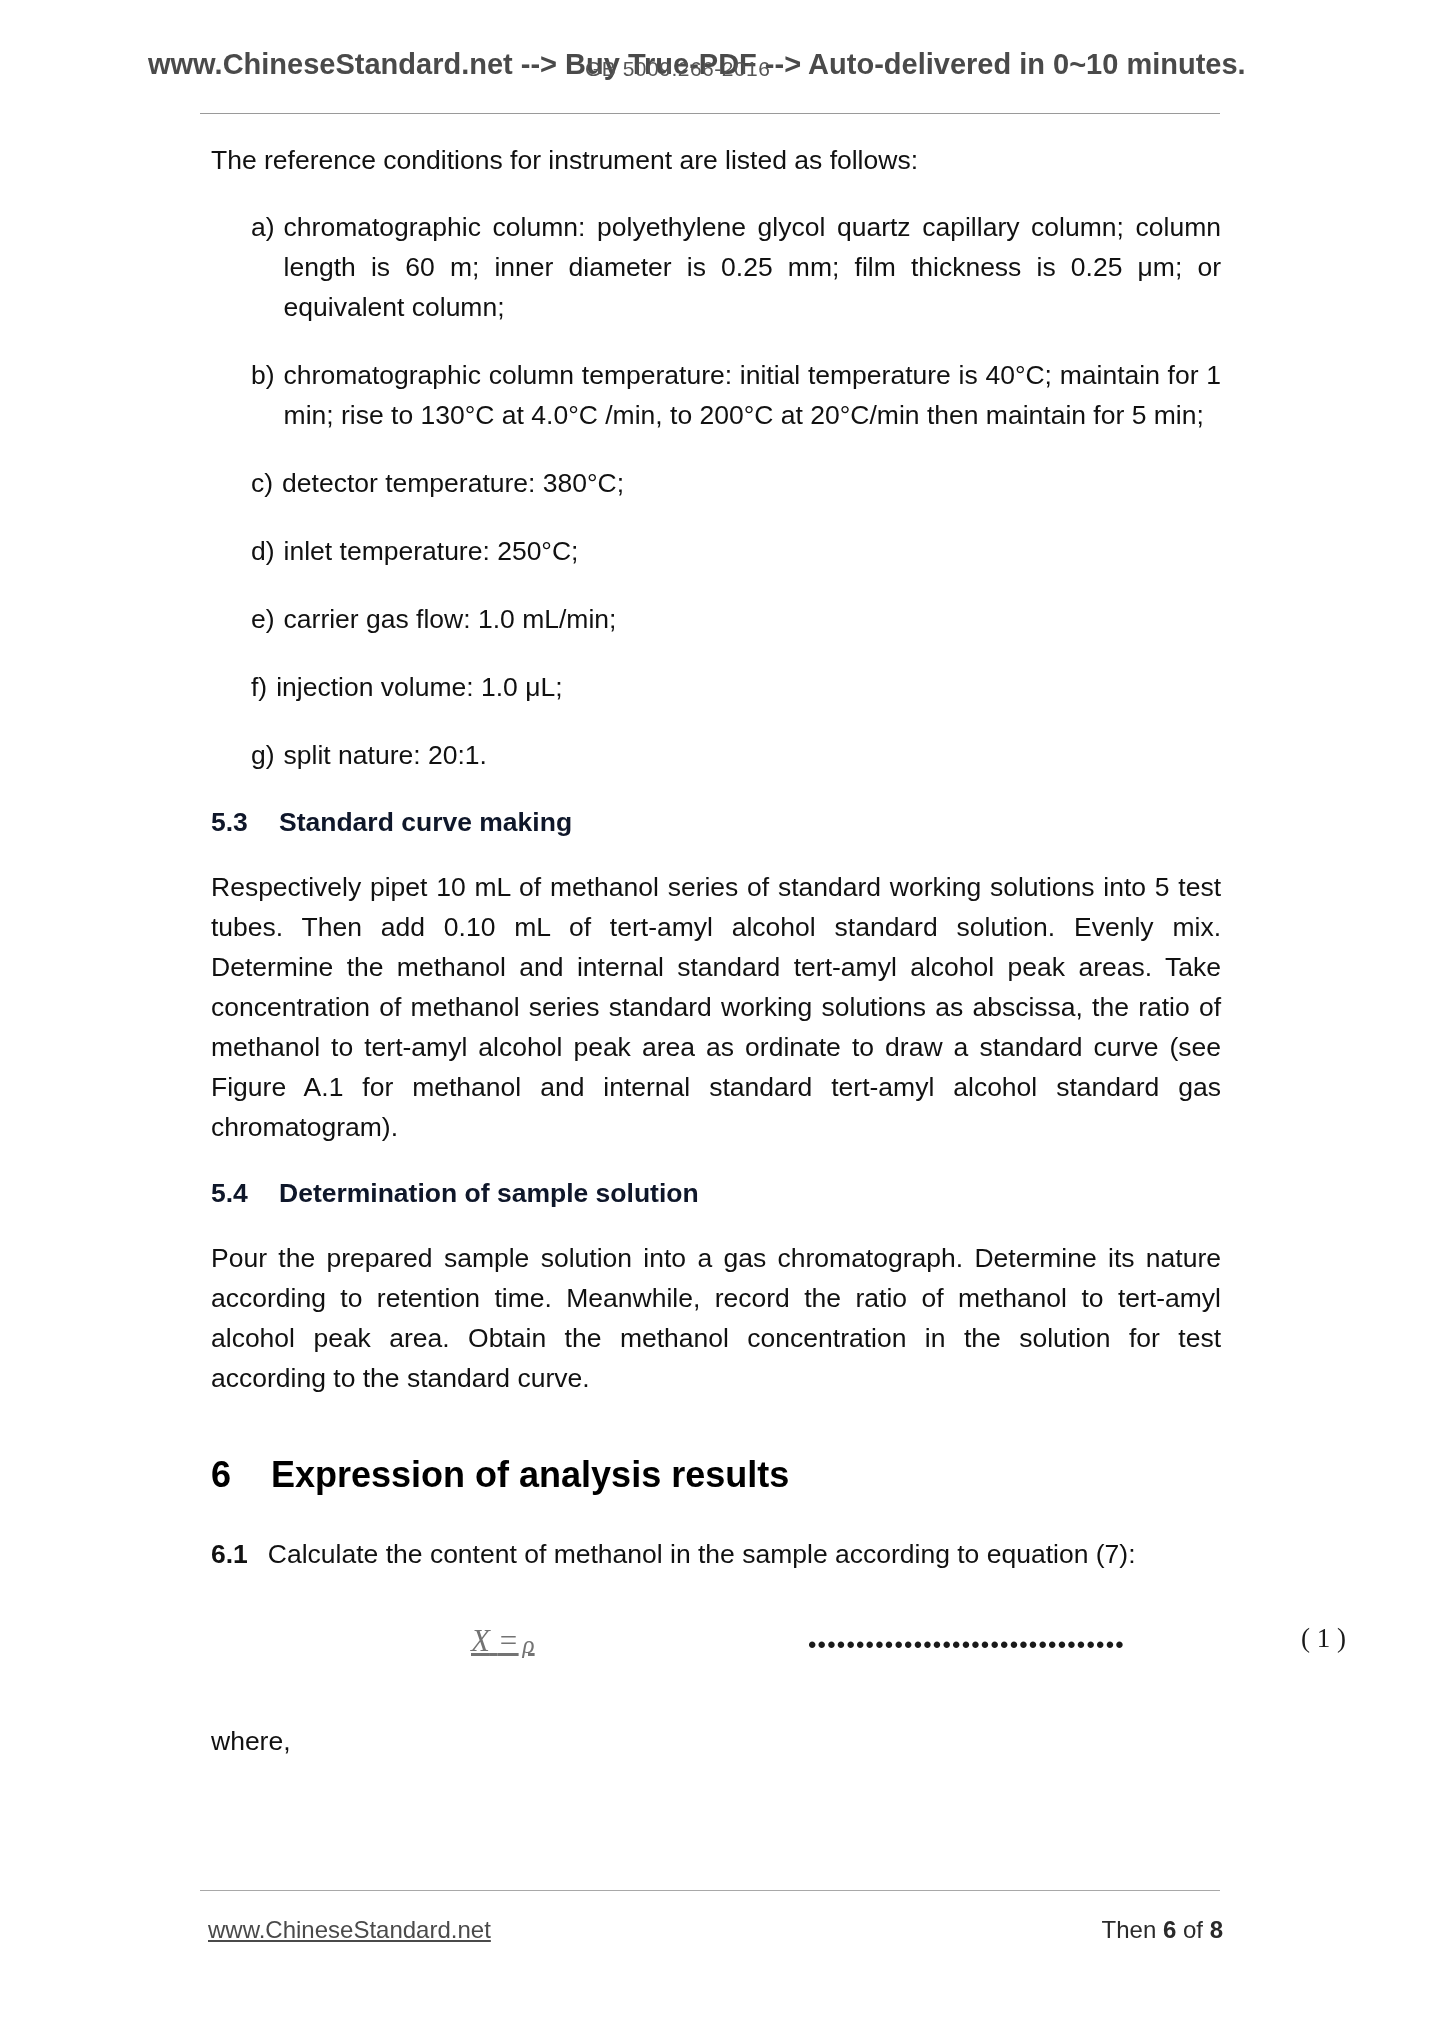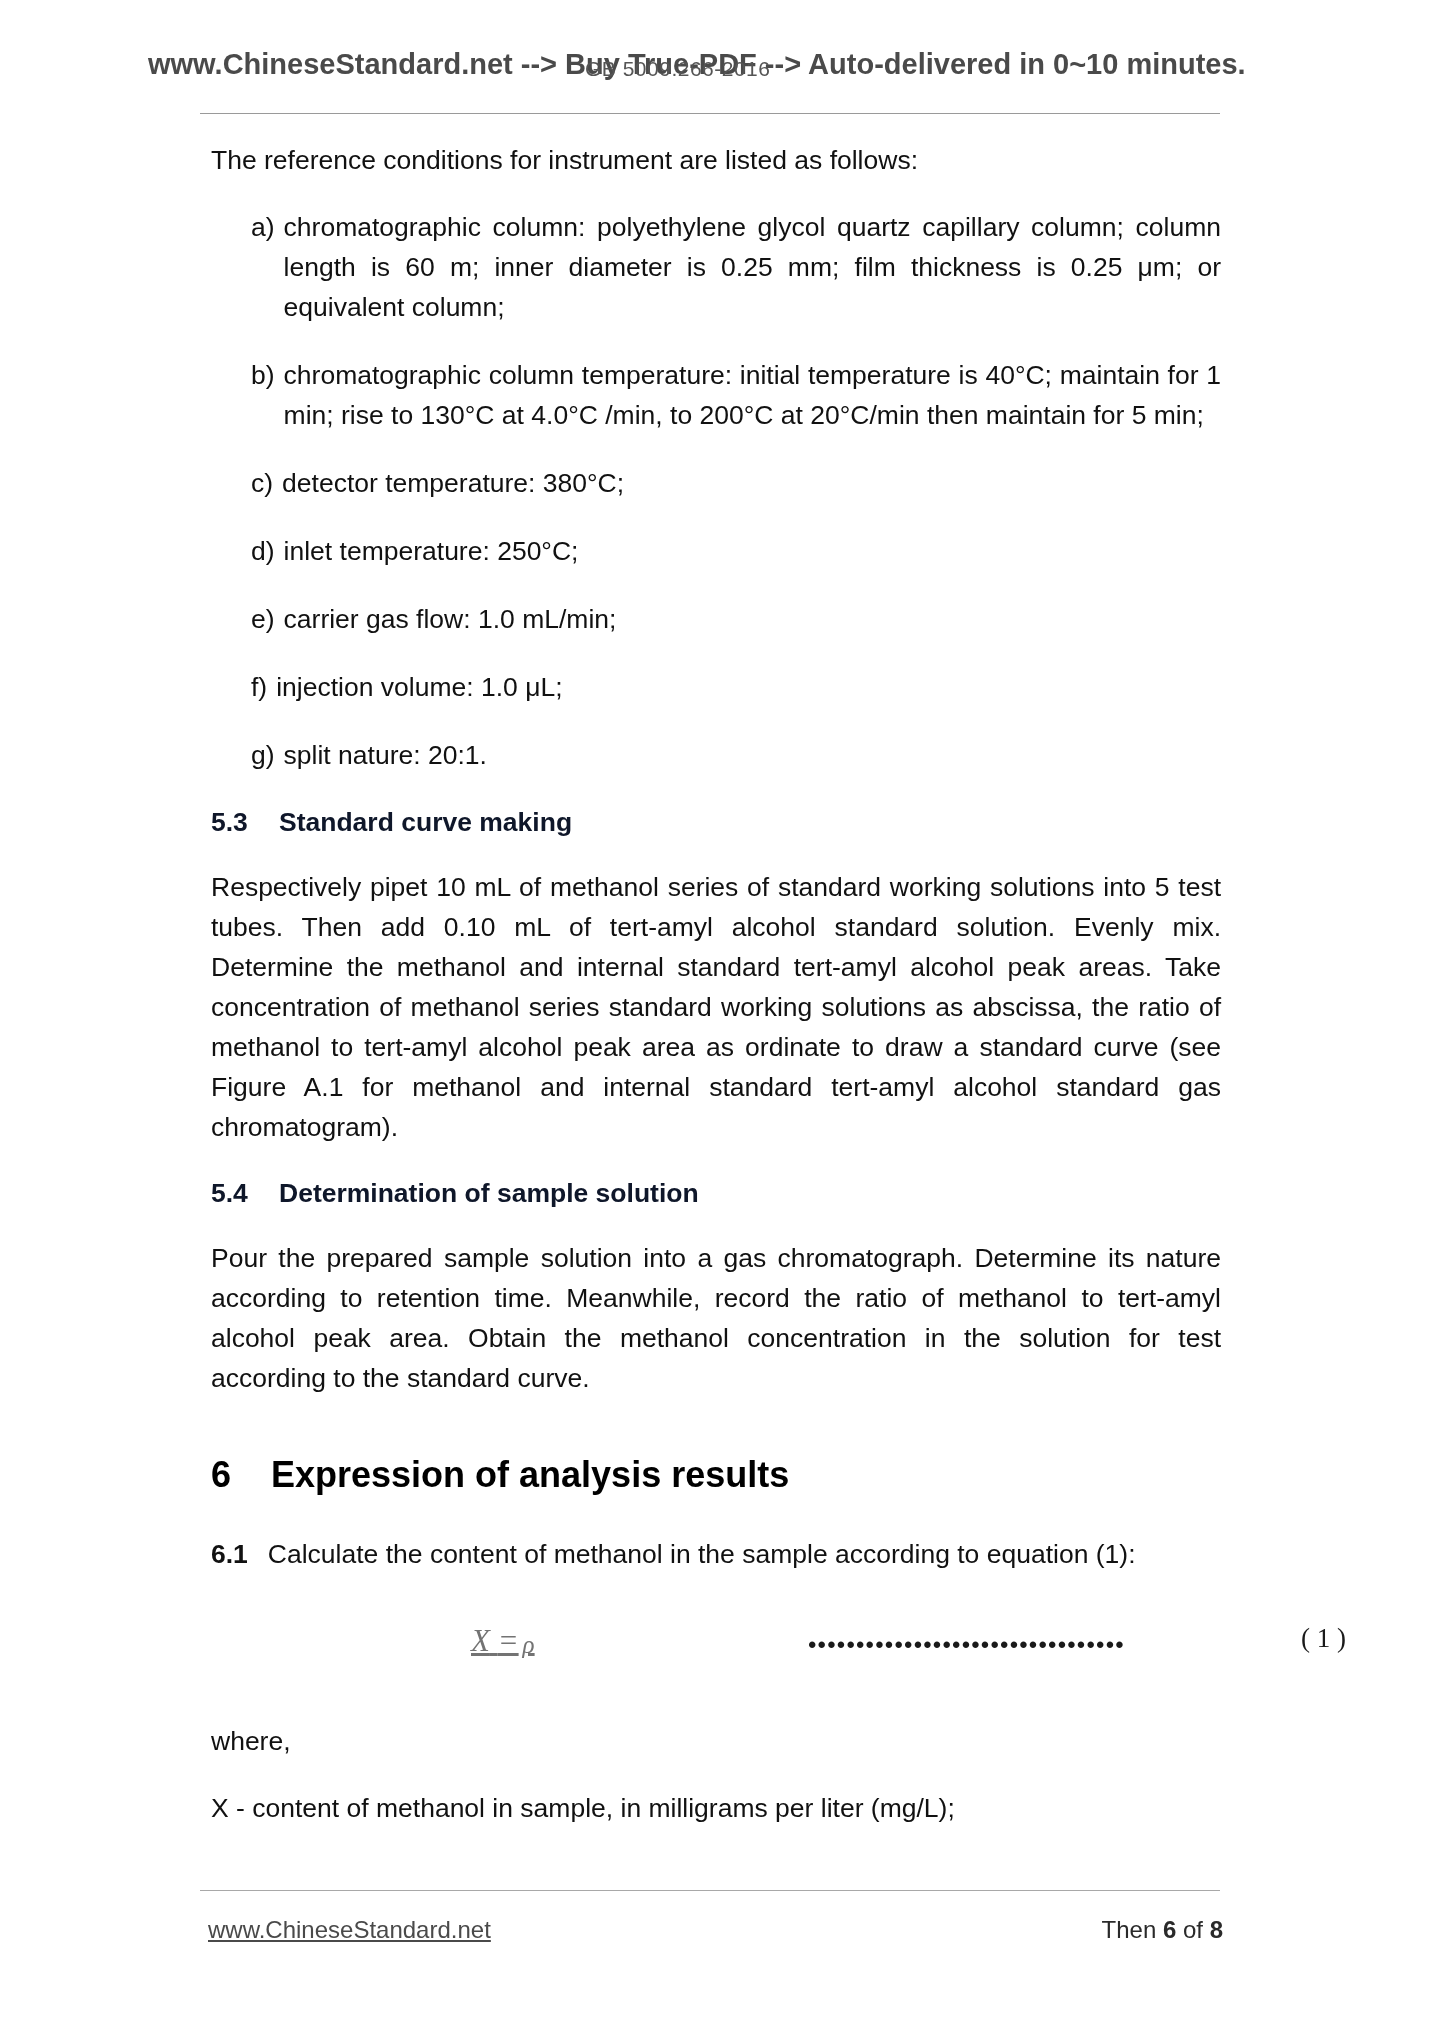--- a/index.html
+++ b/index.html
@@ -274,32 +274,31 @@
     </div>
 
     <p class="para">Pour the prepared sample solution into a gas chromatograph. Determine its nature according to retention time. Meanwhile, record the ratio of methanol to tert-amyl alcohol peak area. Obtain the methanol concentration in the solution for test according to the standard curve.</p>
 
     <div class="heading-main">
       <span class="num">6</span>
       <span>Expression of analysis results</span>
     </div>
 
     <p class="numbered-para">
-      <span class="lead">6.1</span><span>Calculate the content of methanol in the sample according to equation (1):</span>
+      <span class="lead">6.1</span><span>Calculate the content of methanol in the sample according to equation (7):</span>
     </p>
 
     <div class="equation-row">
       <span class="equation-expr"><span>X</span>&nbsp;<span>=</span><span class="rho">ρ</span></span>
       <span class="equation-leader">•••••••••••••••••••••••••••••••••</span>
       <span class="equation-number">( 1 )</span>
     </div>
 
     <p class="para nojust">where,</p>
 
-    <p class="para nojust">X - content of methanol in sample, in milligrams per liter (mg/L);</p>
 
   </div>
 
   <div class="footer-zone">
     <div class="footer-rule"></div>
     <a class="footer-left" href="#">www.ChineseStandard.net</a>
     <div class="footer-right">
       <span>Then</span>
       <b>6</b>
       <span>of</span>

